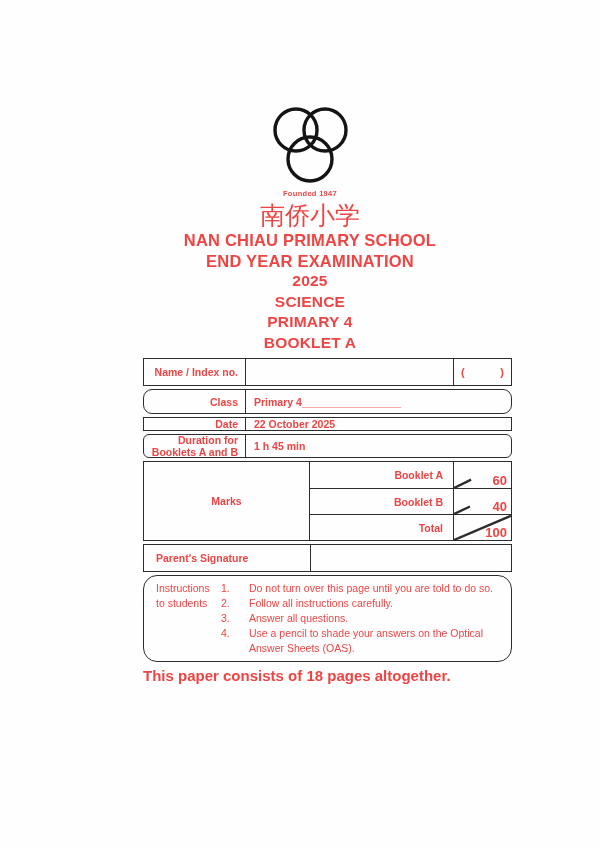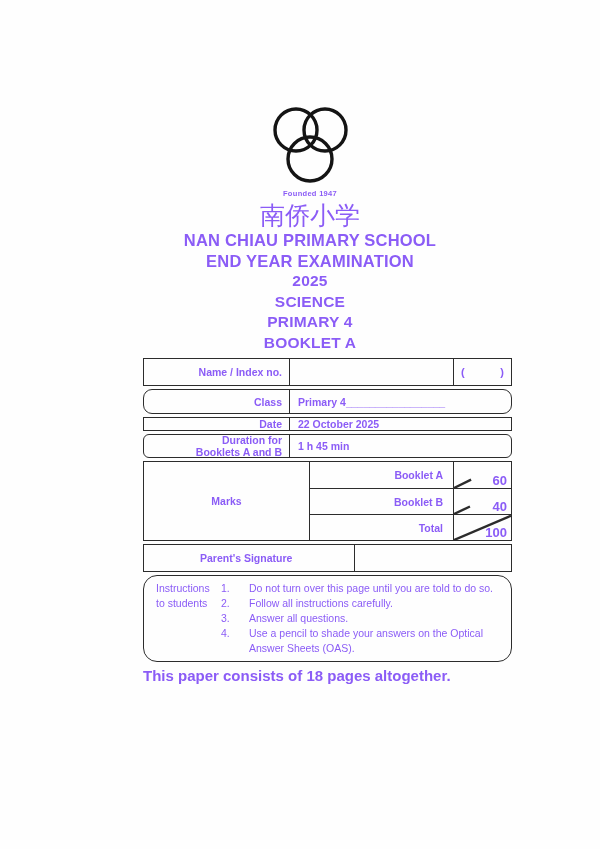--- a/index.html
+++ b/index.html
@@ -1,36 +1,36 @@
 <!DOCTYPE html>
 <html><head>
 <meta charset="utf-8">
 <style>
   * { margin:0; padding:0; box-sizing:border-box; }
   html,body { background:#e9e9e9; }
   .page {
     position:relative; width:600px; height:849px; margin:0 auto;
-    background:#fefefe; color:#8b5cf6;
+    background:#fefefe; color:#ef4444;
     font-family:"Liberation Sans","DejaVu Sans",sans-serif;
     overflow:hidden;
   }
   
   .header-block { position:absolute; top:104px; left:20px; width:580px; text-align:center; }
   .logo-svg { display:block; margin:0 auto; }
   .founded { font-size:7.5px; font-weight:bold; letter-spacing:.3px; margin-top:1px; }
   .school-cn { font-size:25px; line-height:29px; margin-top:3px; font-weight:500;
                font-family:"DejaVu Sans","Liberation Sans",sans-serif; }
   .h-line { font-weight:bold; font-size:16.5px; line-height:20.5px; letter-spacing:.2px; }
   .h-line.sub { font-size:15.5px; }
   
   .info-table { position:absolute; left:143px; top:358px; width:369px;
                 display:flex; flex-direction:column; gap:3px; }
   .t-row { display:flex; border:1.6px solid #2c2c2c; background:#fefefe; align-items:stretch; }
   .lbl { font-weight:bold; font-size:10.5px; display:flex; align-items:center;
-         justify-content:flex-end; text-align:right; padding:3px 7px 3px 3px; line-height:12px;margin-left:44px; }
+         justify-content:flex-end; text-align:right; padding:3px 7px 3px 3px; line-height:12px; }
   .lbl-sm { width:101px; flex:0 0 auto; }
   .lbl-lg { width:166px; flex:0 0 auto; }
   .val { border-left:1.6px solid #2c2c2c; flex:1; font-weight:bold; font-size:10.5px;
          display:flex; align-items:center; padding-left:8px; }
   .row-name { height:28px; }
   .row-class { height:25px;border-radius:9px; }
   .row-date { height:14px; }
   .row-duration { height:24px;border-radius:6px; }
   .row-signature { height:28px; }
   .bracket-cell { flex:0 0 58px; border-left:1.6px solid #2c2c2c; display:flex;

